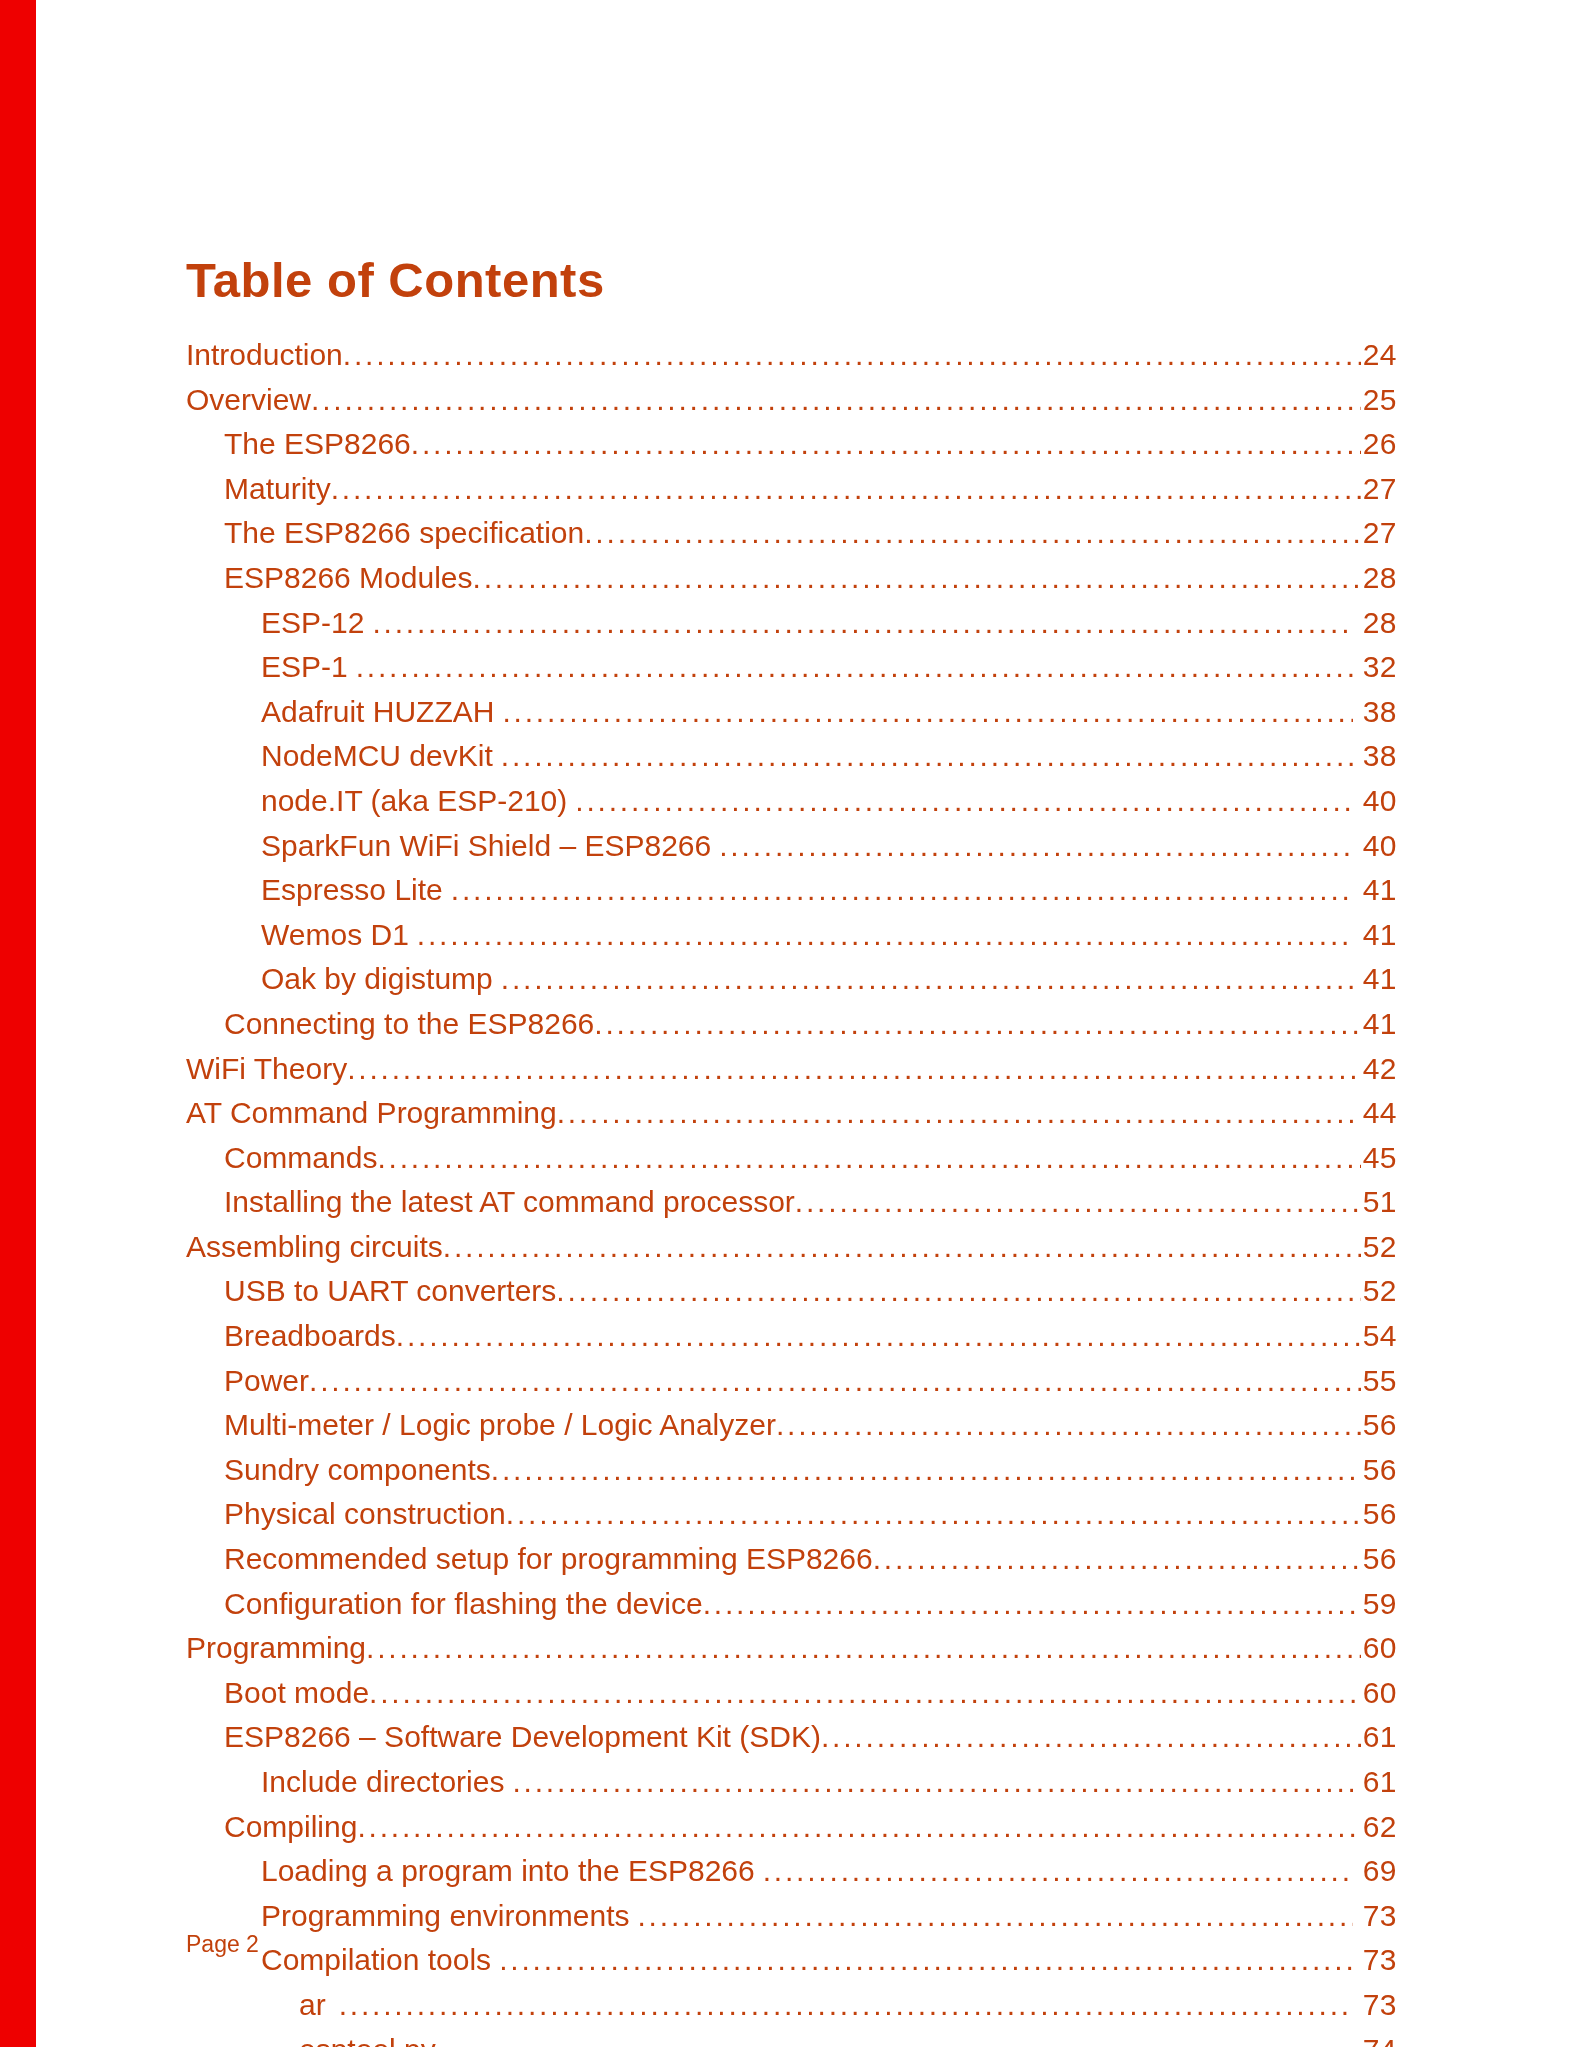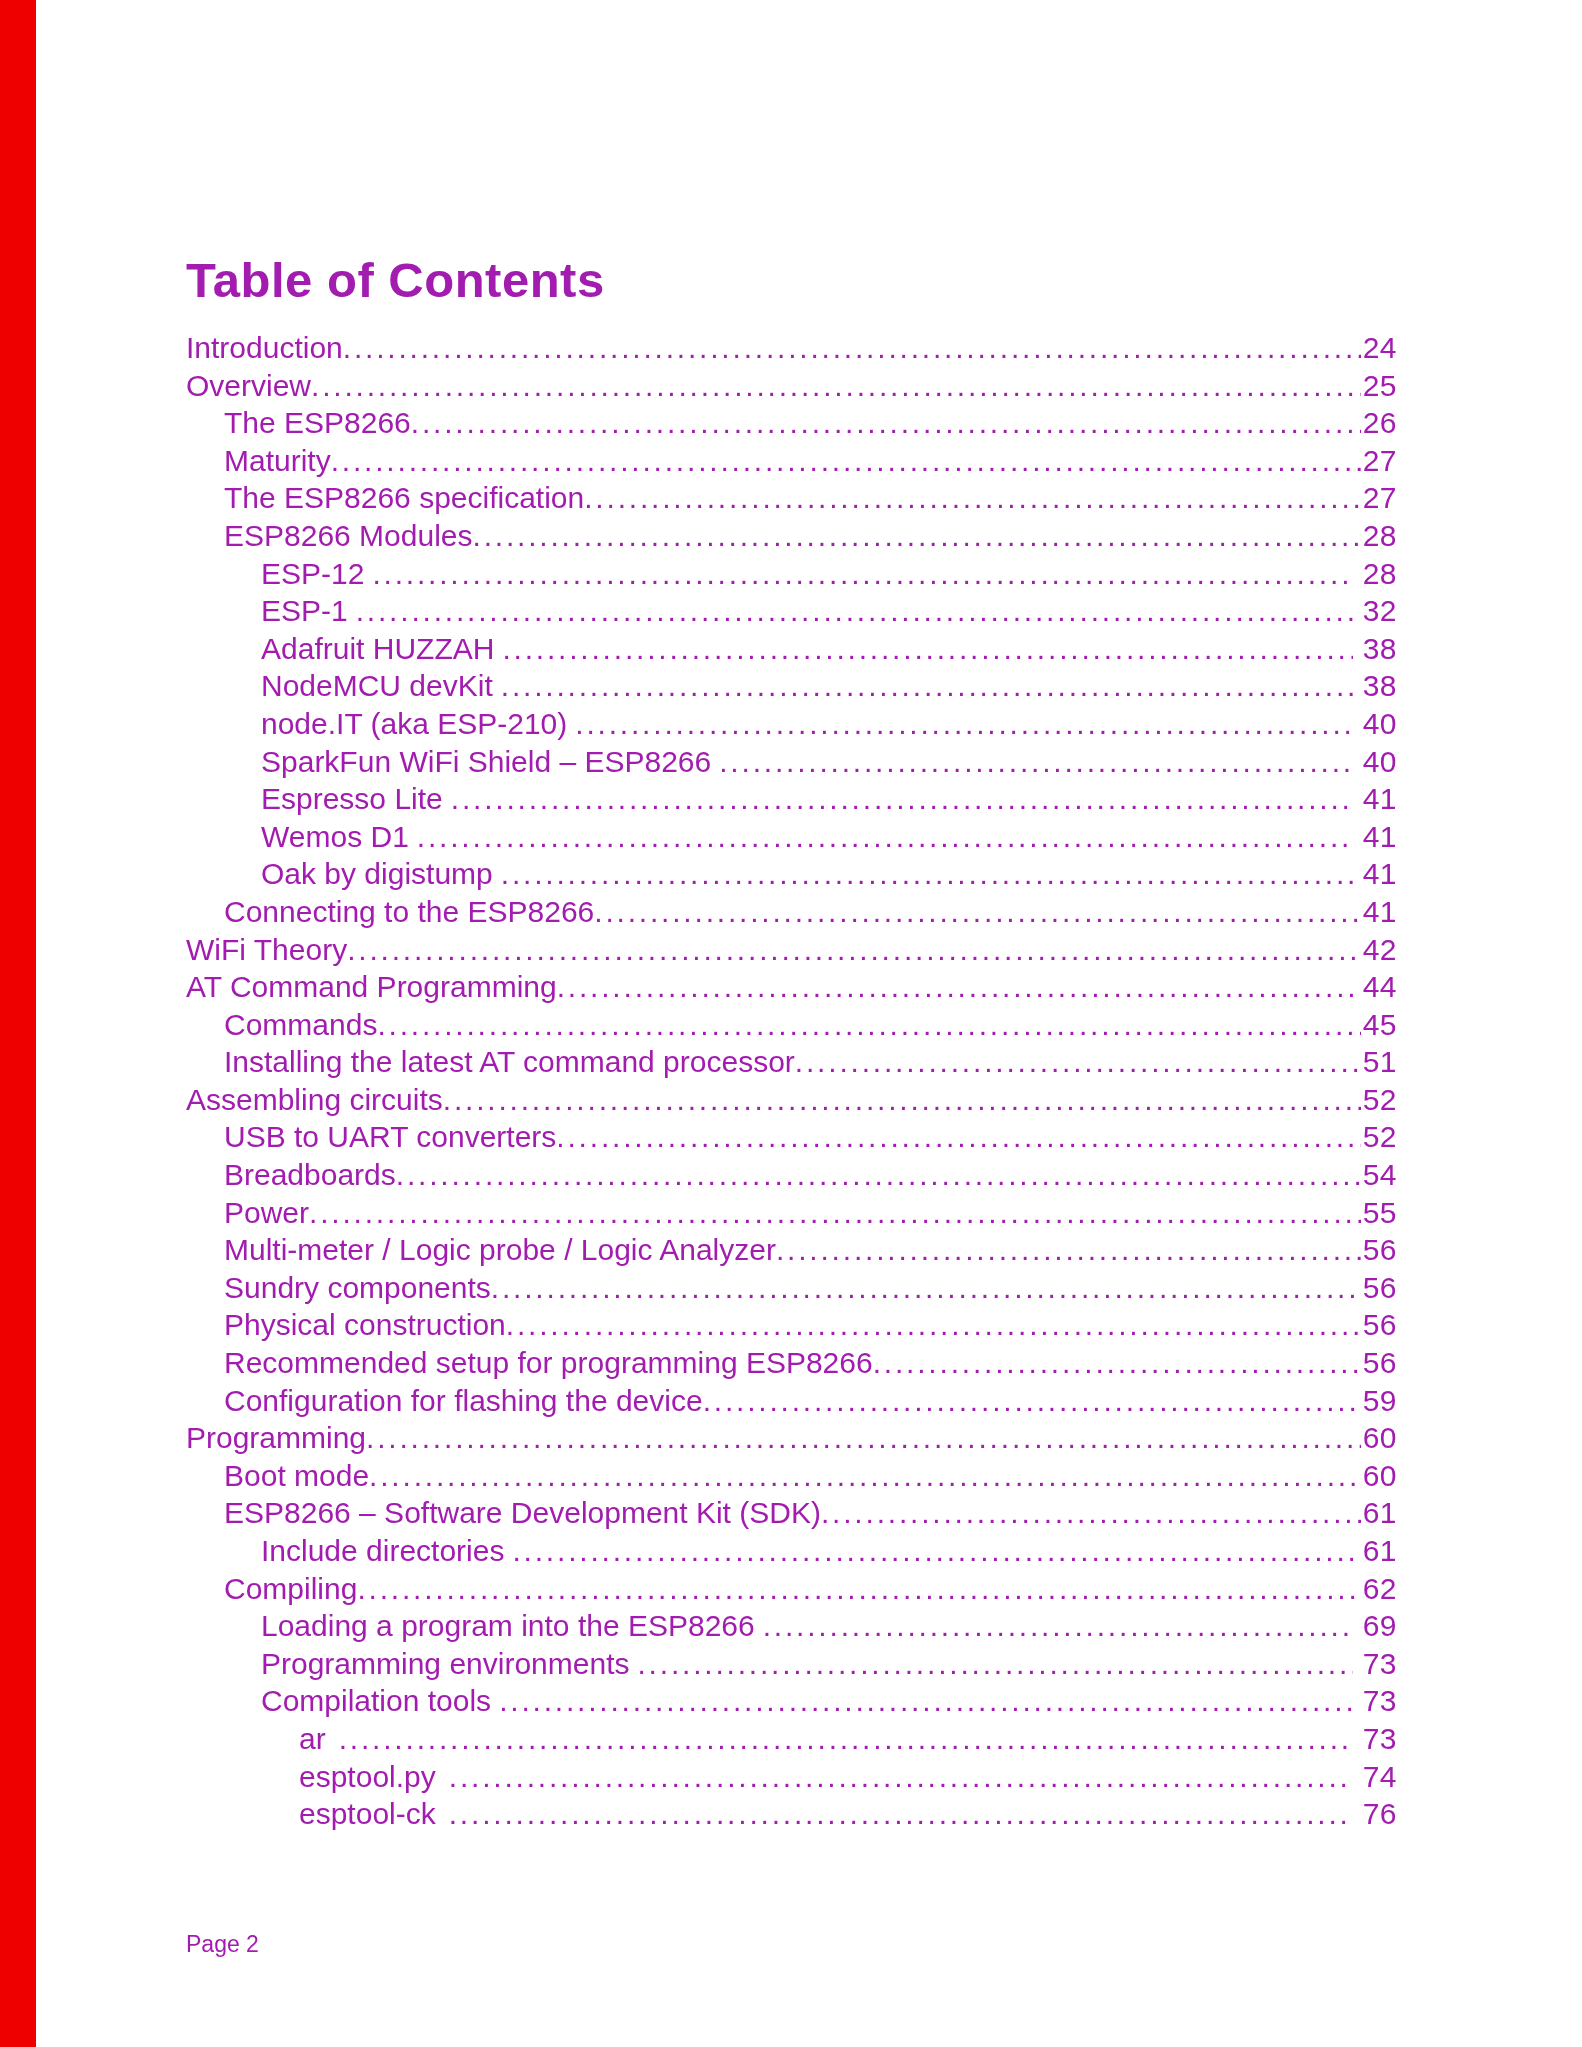--- a/index.html
+++ b/index.html
@@ -40,20 +40,21 @@
     left: 186px;
     top: 329px;
     width: 1211px;
   }
   .row {
     display: flex;
     align-items: flex-end;
     height: 37.6px;
     line-height: 37.6px;
     font-size: 30px;
+    margin-top: 7px;
   }
   .row .label {
     flex: 0 0 auto;
     white-space: pre;
   }
   .row .leader {
     flex: 1 1 auto;
     min-width: 0;
     overflow: hidden;
     white-space: nowrap;
@@ -72,21 +73,21 @@
     position: absolute;
     left: 186px;
     top: 1929px;
     font-size: 23px;
     line-height: 31px;
   }
 </style>
 </head>
 <body>
 
-<div class="page" style="background: rgb(255, 255, 255); color: #a21caf;">
+<div class="page" style="background: rgb(255, 255, 255); color: #c2410c;">
   <div class="stripe" style="background: rgb(238, 0, 0);"></div>
   <h1 class="title">Table of Contents</h1>
   <div class="toc">
       <div class="row lvl0">
         <span class="label">Introduction</span>
         <span class="leader">................................................................................................................................................................................................................................................</span>
         <span class="num">24</span>
       </div>
       <div class="row lvl0">
         <span class="label">Overview</span>

